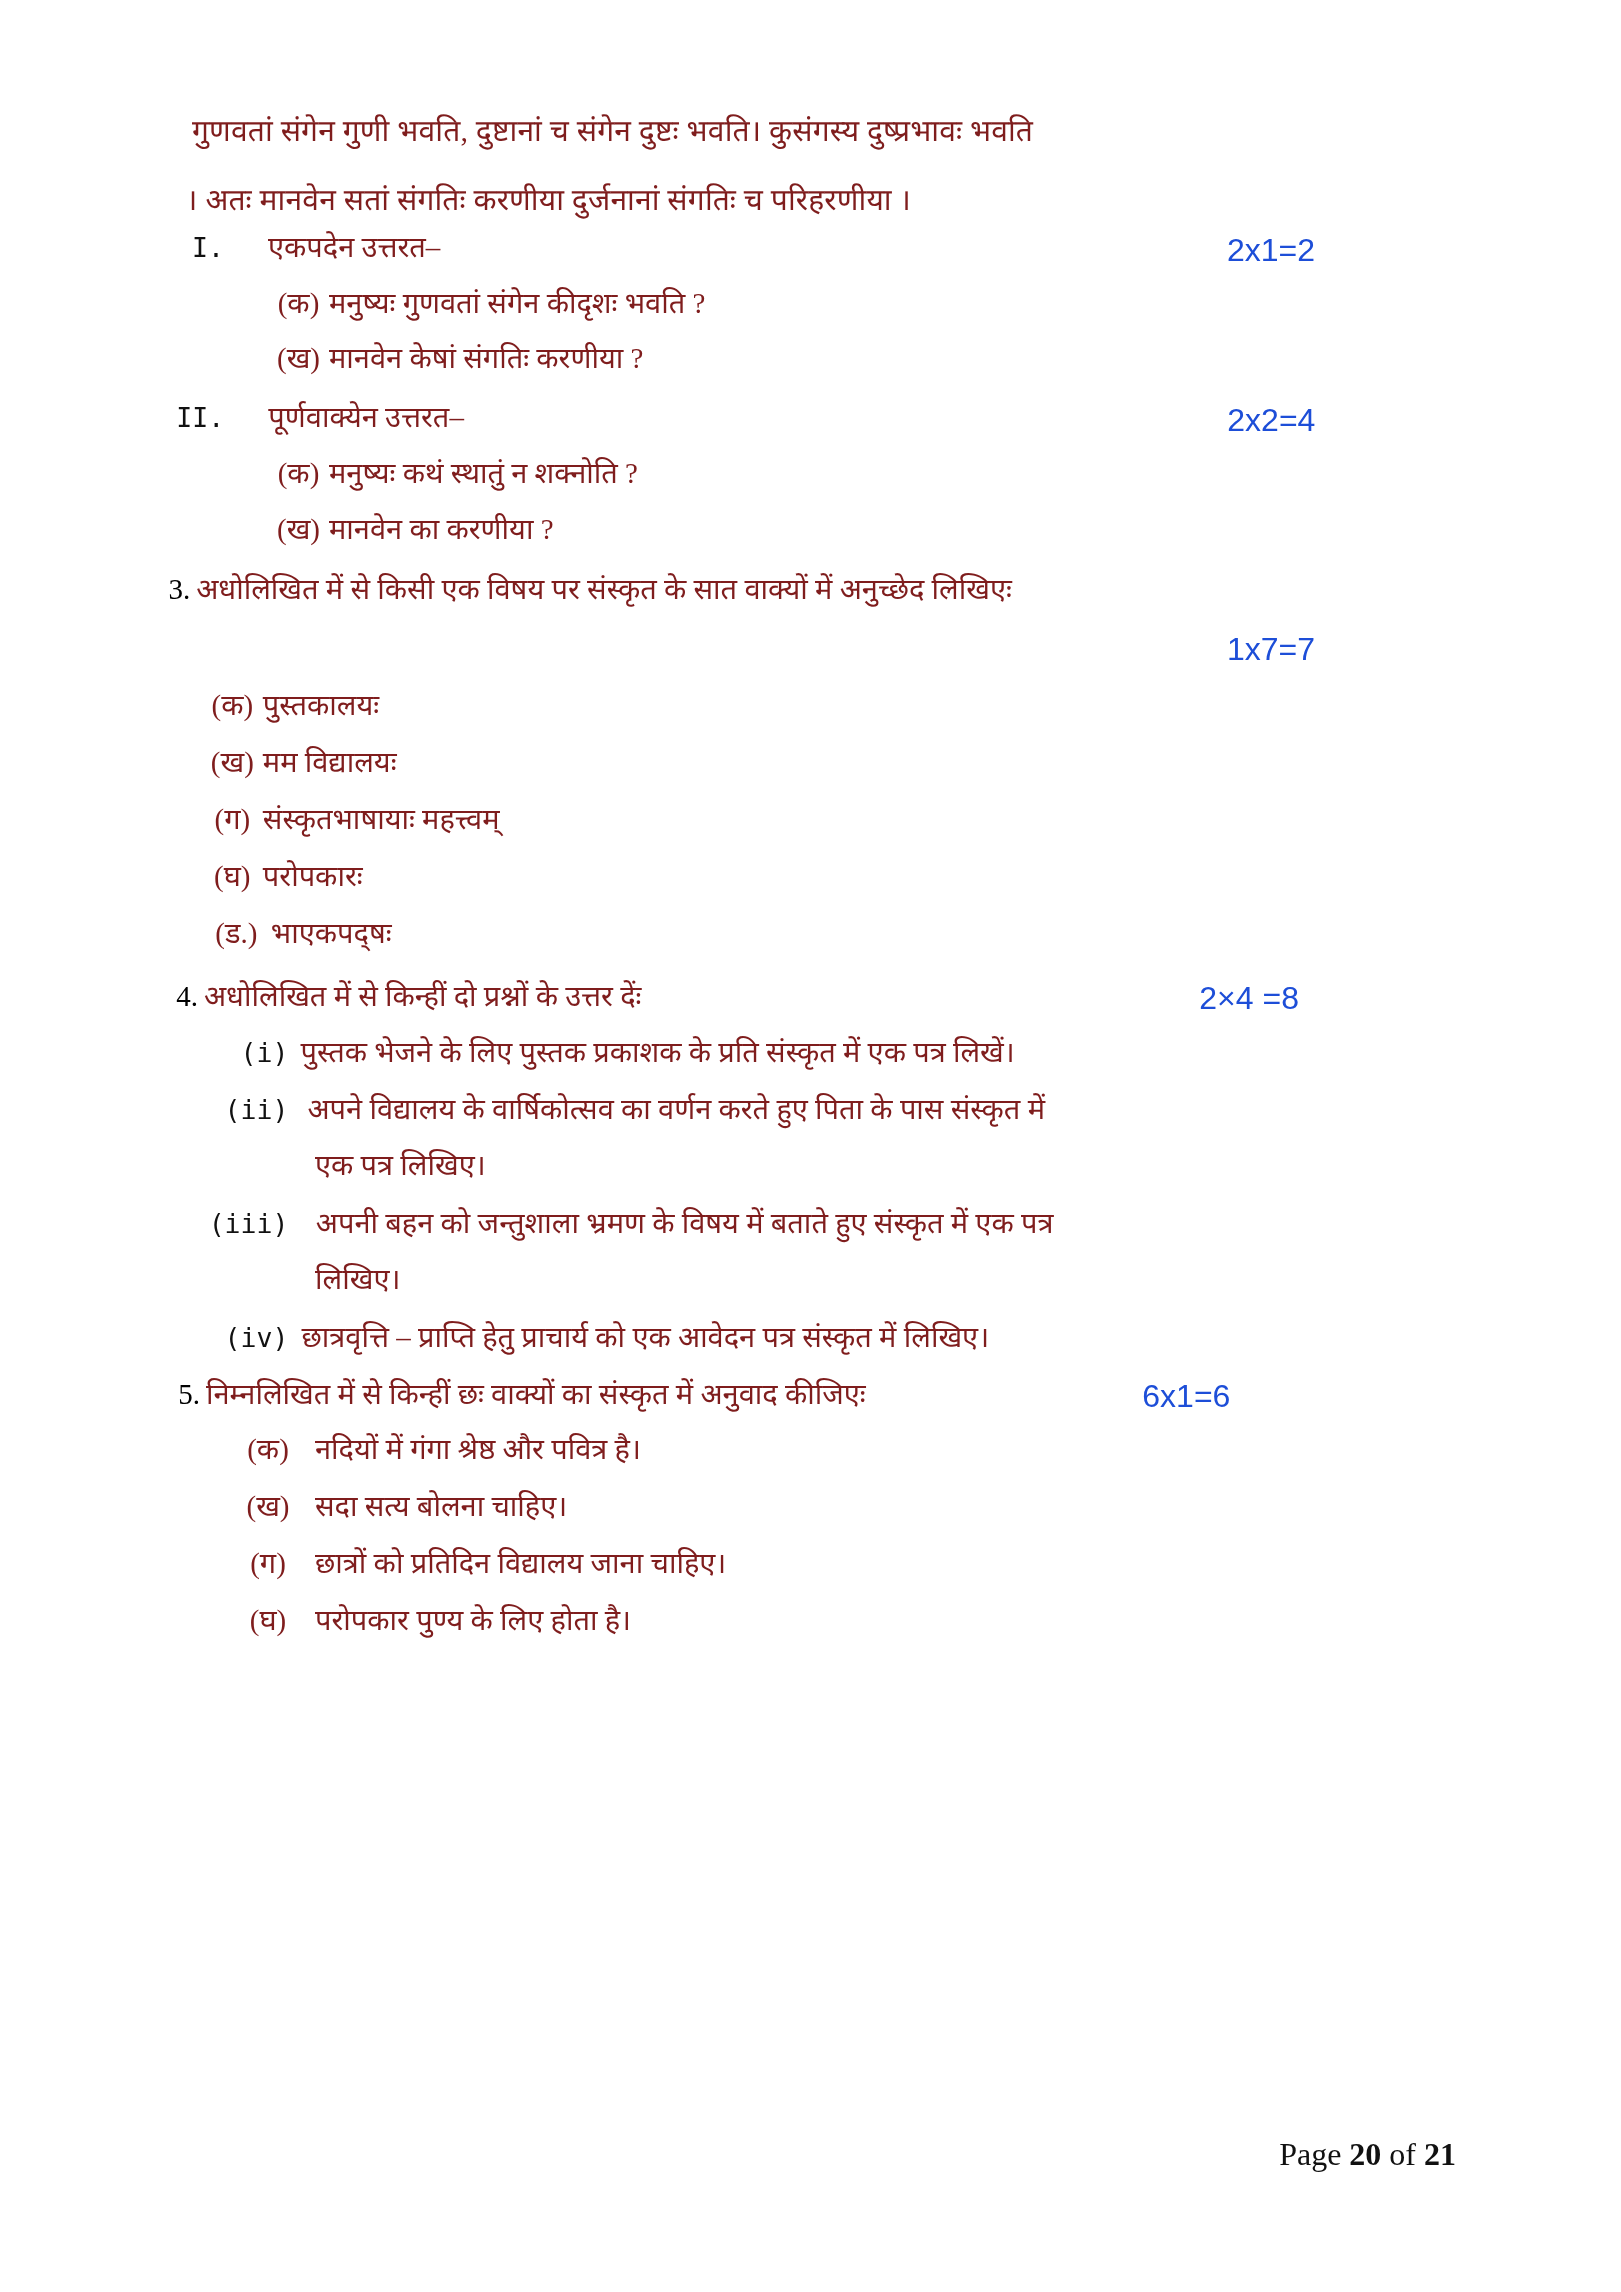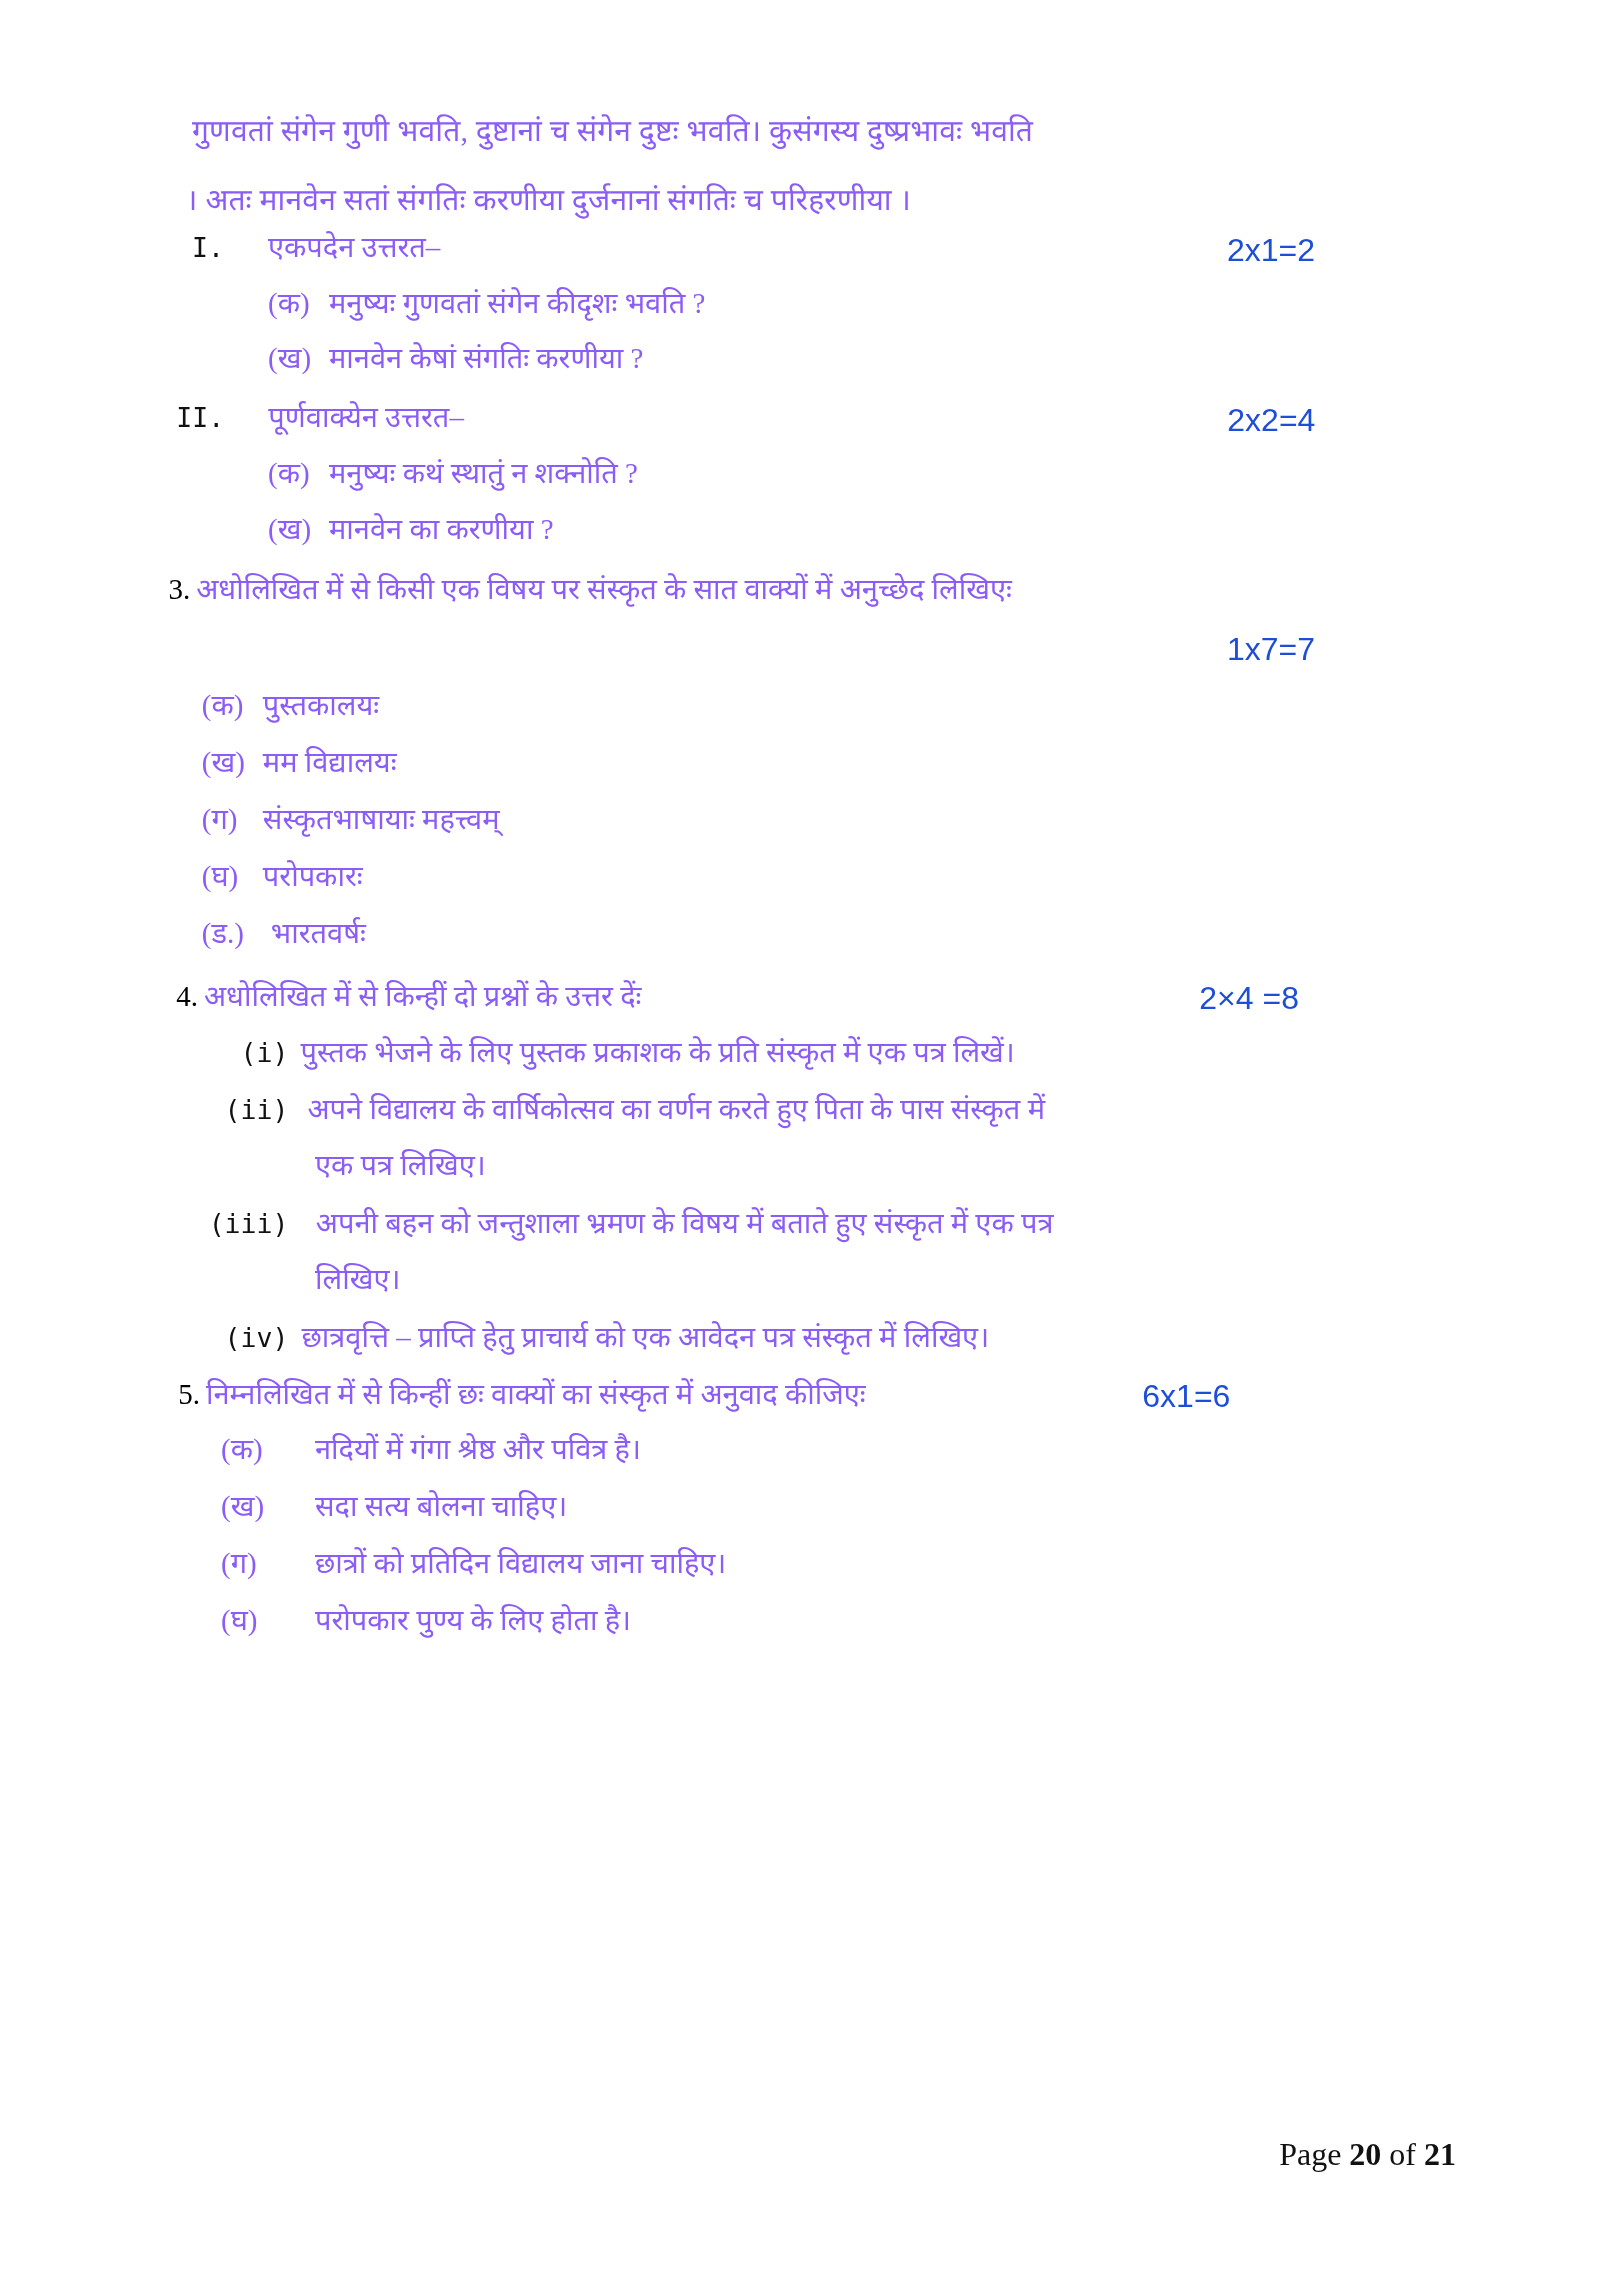--- a/index.html
+++ b/index.html
@@ -28,22 +28,23 @@
     left: 192px;
     top: 116px;
     width: 1264px;
   }
 
   
   .dv {
     font-family: "Liberation Serif", "DejaVu Serif", serif;
     font-size: 29px;
     line-height: 1.0;
-    color: #8b5cf6;
-    white-space: nowrap;
+    color: #7f1d1d;
+    white-space: nowrap;
+    text-align: center;
   }
 
   
   .mono {
     font-family: "DejaVu Sans Mono", "Liberation Mono", monospace;
     font-size: 26.5px;
     color: #111;
   }
 
   .marks {
@@ -148,21 +149,21 @@
     <div class="row" style="left:9.8px; top:689px;">
       <span class="dv bracket">(ग)</span>
       <span class="dv">संस्कृतभाषायाः महत्त्वम्</span>
     </div>
     <div class="row" style="left:9.8px; top:746px;">
       <span class="dv bracket">(घ)</span>
       <span class="dv">परोपकारः</span>
     </div>
     <div class="row" style="left:9.8px; top:803px;">
       <span class="dv bracket" style="width:69px;">(ड.)</span>
-      <span class="dv">भारतवर्षः</span>
+      <span class="dv">भाएकपद्षः</span>
     </div>
 
     <div class="row" style="left:-15.7px; top:864px; width:1280px;">
       <span class="qnum" style="margin-right:5.9px;">4.</span>
       <span class="dv">अधोलिखित में से किन्हीं दो प्रश्नों के उत्तर देंः</span>
       <span class="marks" style="position:absolute; left:1023px;">2×4 =8</span>
     </div>
 
     <div class="row" style="left:-21.6px; top:921px;">
       <span class="mono romanlow">(i)</span>

